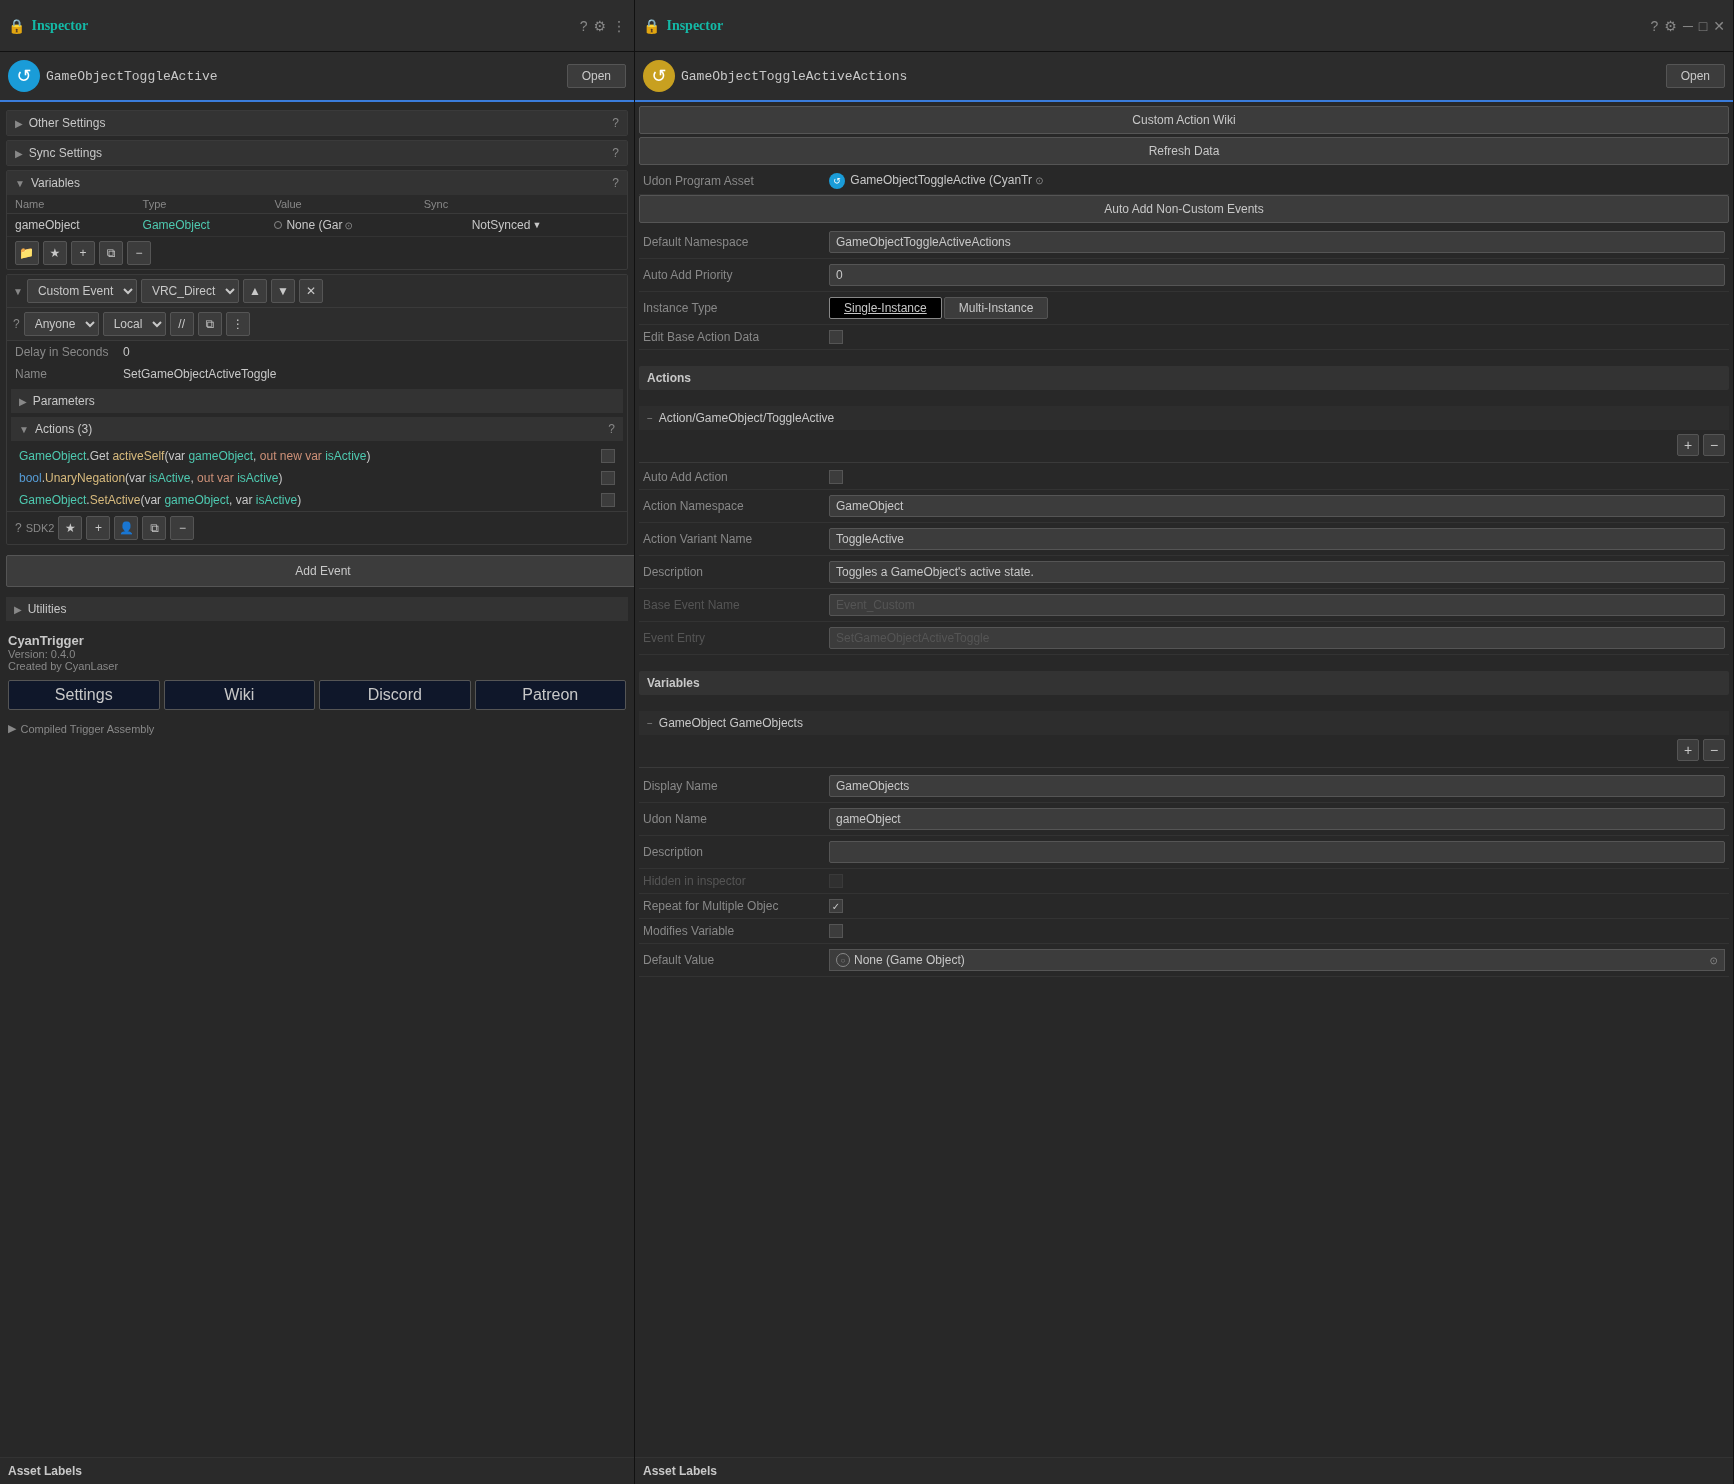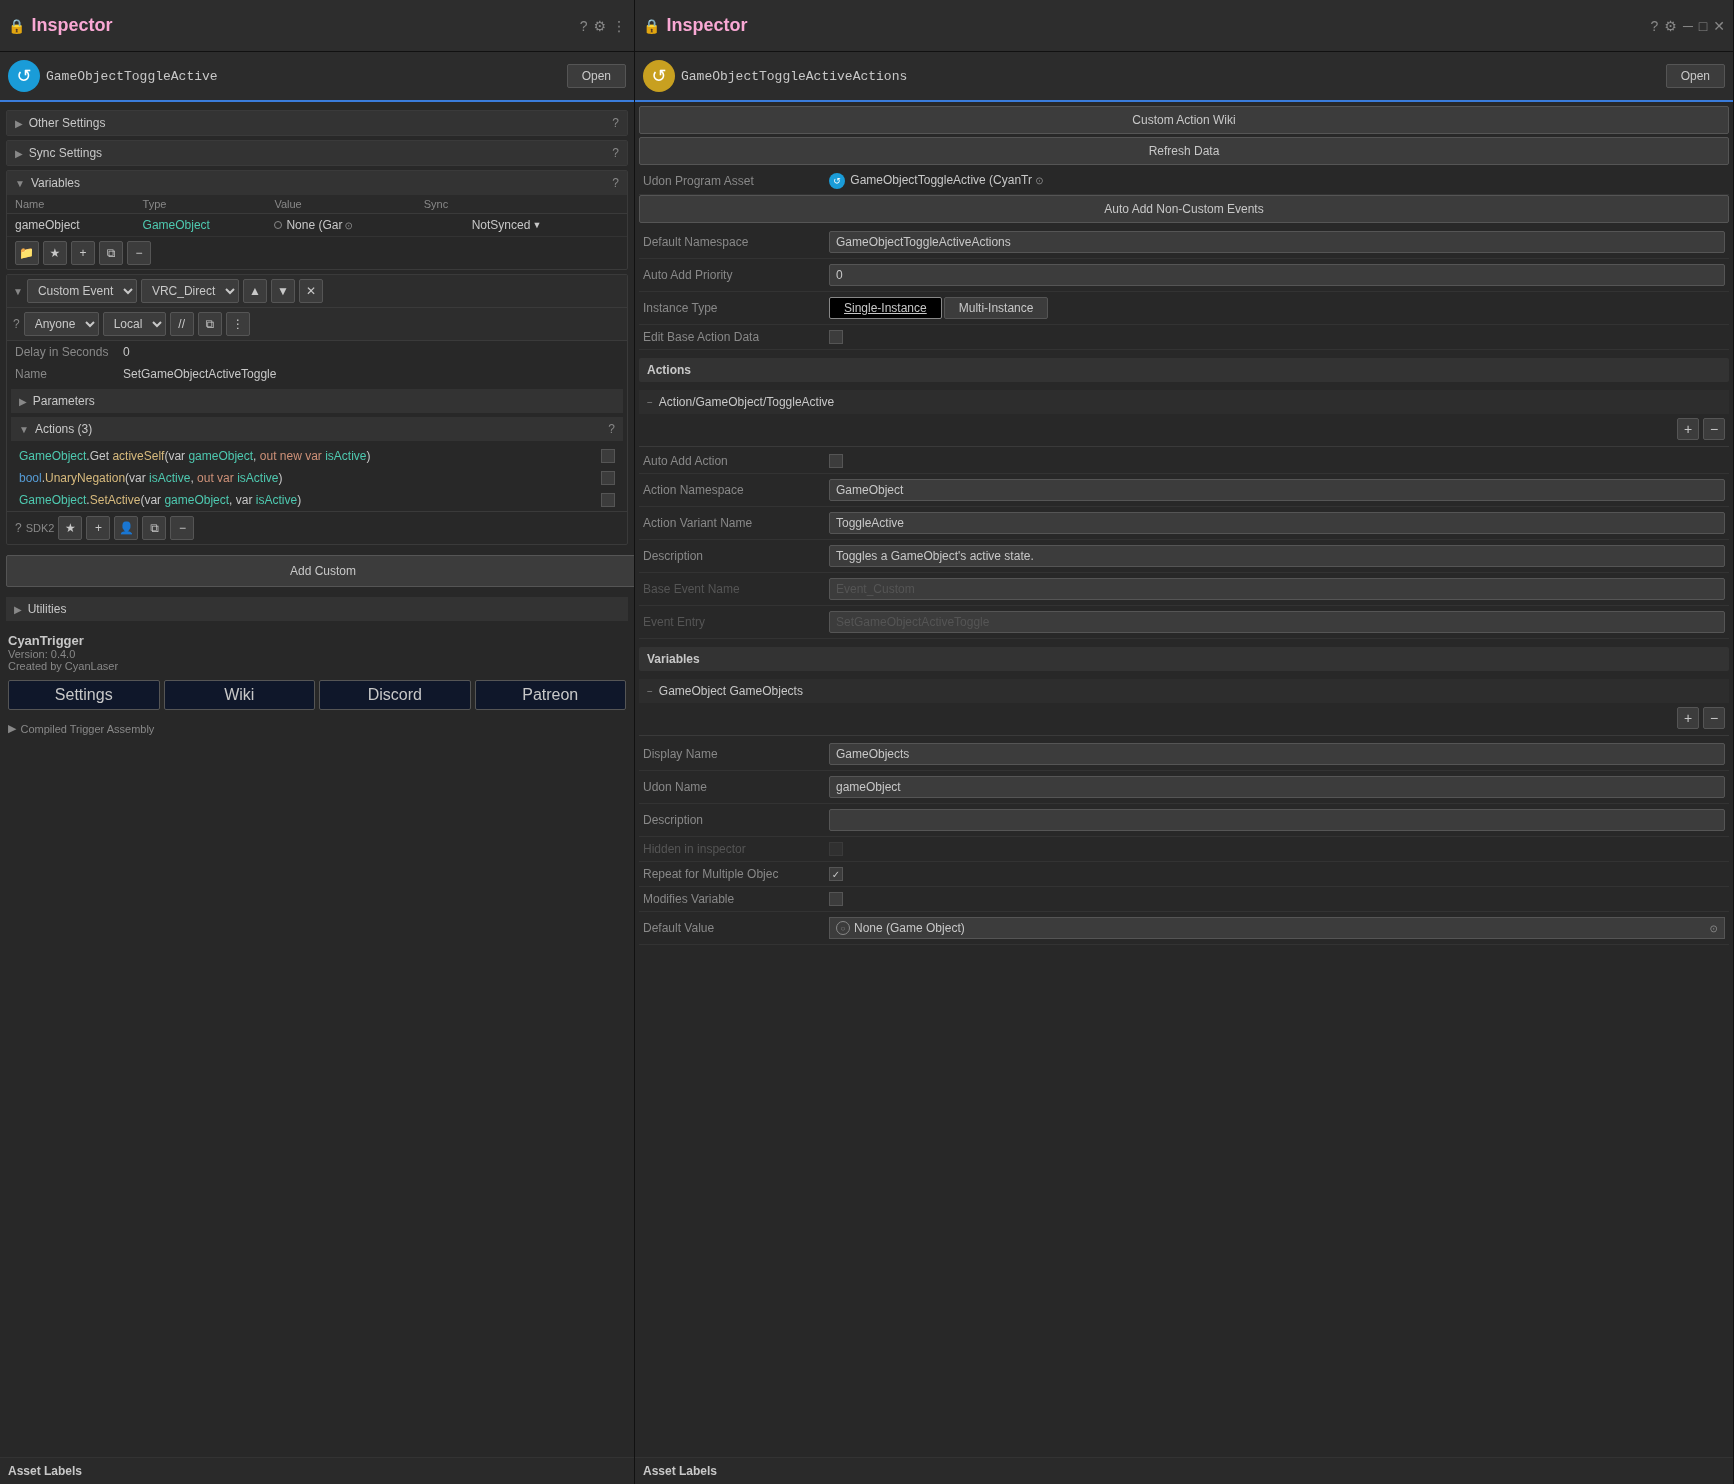--- a/index.html
+++ b/index.html
@@ -29,24 +29,25 @@
     .panel-header {
       background: #2d2d2d;
       border-bottom: 1px solid #111;
       display: flex;
       align-items: center;
       padding: 6px 8px;
       gap: 6px;
       height: 52px;
     }
     .panel-title {
-      font-size: 18px;
+      font-size: 14px;
       font-weight: bold;
-      color: #f9a8d4;
-      flex: 1;
+      color: #14b8a6;
+      flex: 1;
+      font-family: Liberation Serif, serif;
     }
     .header-icons {
       display: flex;
       gap: 6px;
       align-items: center;
     }
     .header-icon {
       color: #888;
       font-size: 14px;
       cursor: pointer;
@@ -323,21 +324,21 @@
     .rp-radio-btn.active {
       background: #000000;
       border-color: #888;
       text-decoration: underline;
     }
     .rp-section-header {
       background: #333;
       padding: 5px 8px;
       font-weight: bold;
       color: #c8c8c8;
-      margin: 8px 0;
+      margin: 16px 0;
       border-radius: 2px;
     }
     .rp-action-item {
       display: flex;
       align-items: center;
       padding: 5px 8px;
       background: #2d2d2d;
       gap: 6px;
     }
     .rp-plus-minus {
@@ -577,21 +578,21 @@
         <span class="help-icon">?</span>
         <span style="color:#888;font-size:11px;text-align:right;">SDK2</span>
         <div class="icon-btn">★</div>
         <div class="icon-btn">+</div>
         <div class="icon-btn">👤</div>
         <div class="icon-btn">⧉</div>
         <div class="icon-btn">−</div>
       </div>
     </div>
 
-    <button class="add-event-btn">Add Custom</button>
+    <button class="add-event-btn">Add Event</button>
 
     
     <div class="utilities-section">
       <div class="section-header">
         <span class="arrow">▶</span>
         <span class="section-title">Utilities</span>
       </div>
     </div>
 
     

